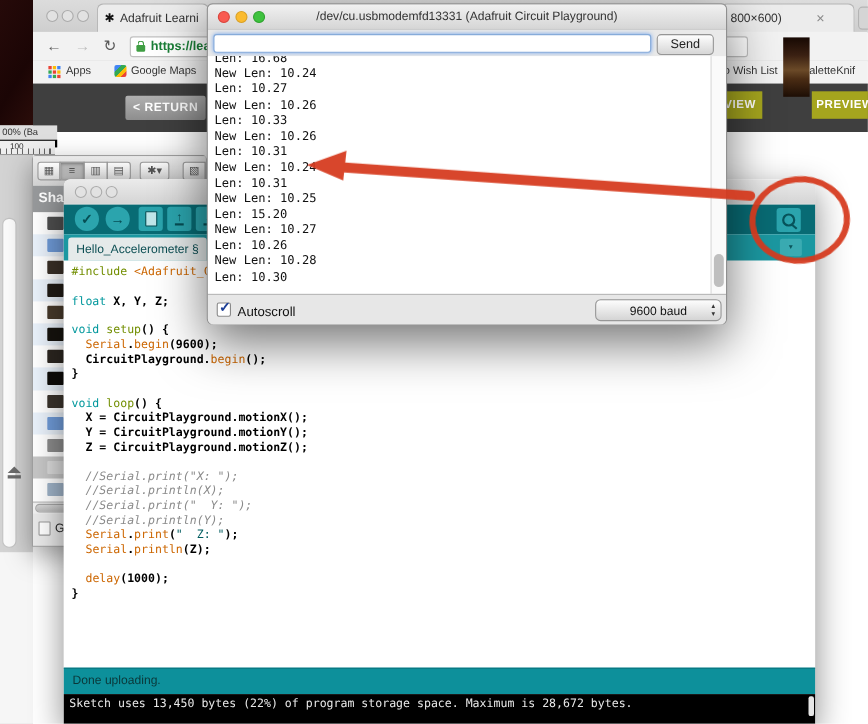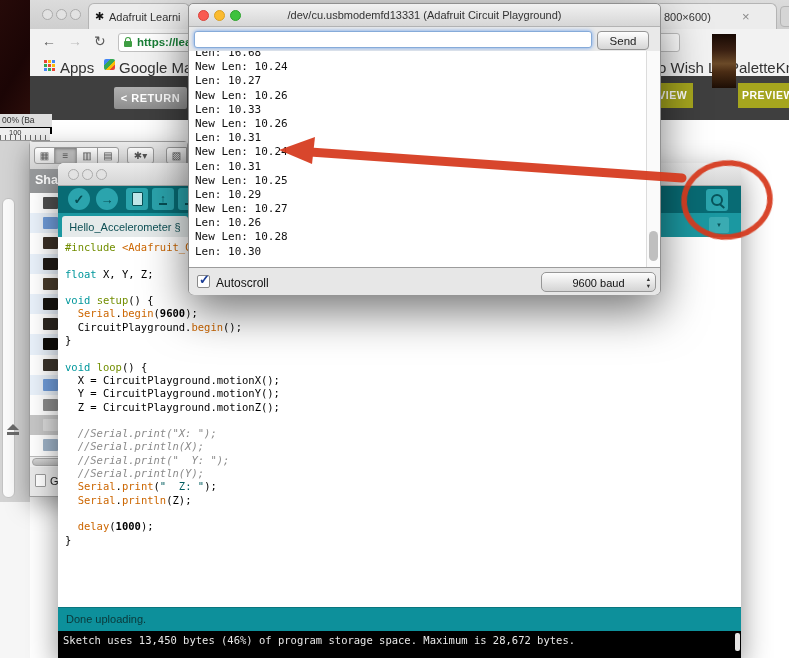--- a/index.html
+++ b/index.html
@@ -37,21 +37,21 @@
   #c-tab2 .cls{position:absolute;left:86px;top:5px;font-size:13px;color:#8a8a8a;}
   #c-newtab{left:750px;top:6px;width:26px;height:19px;background:#d5d5d5;border:1px solid #b4b4b4;border-radius:4px;}
   #c-toolbar{left:0;top:29px;width:759px;height:26px;background:#f2f2f2;border-bottom:1px solid #d2d2d2;}
   .navg{position:absolute;top:4px;font-size:14px;}
   #c-back{left:12px;color:#5a5a5a;} #c-fwd{left:38px;color:#bdbdbd;} #c-reload{left:64px;color:#5a5a5a;}
   #c-addr{left:88px;top:4px;width:560px;height:17px;background:#fff;border:1px solid #c0c0c0;border-radius:3px;}
   .lock-icon{position:absolute;left:5px;top:7px;width:8px;height:6px;background:#3f9e43;border-radius:1px;}
   .lock-icon::before{content:"";position:absolute;left:1px;top:-4px;width:4px;height:4px;border:1.5px solid #3f9e43;border-bottom:none;border-radius:3px 3px 0 0;}
   #c-url{position:absolute;left:18px;top:2px;font-size:11.5px;font-weight:bold;color:#1a7f37;white-space:nowrap;}
   #c-bookmarks{left:0;top:55px;width:759px;height:21px;background:#f2f2f2;border-bottom:1px solid #dadada;}
-  .bm-label{position:absolute;top:4px;font-size:15px;color:#333;white-space:nowrap;}
+  .bm-label{position:absolute;top:4px;font-size:10px;color:#333;white-space:nowrap;}
   .apps-icon{position:absolute;left:14px;top:5px;width:3px;height:3px;background:#ea4335;
     box-shadow:4px 0 0 #fbbc05,8px 0 0 #4285f4,0 4px 0 #34a853,4px 4px 0 #ea4335,8px 4px 0 #fbbc05,0 8px 0 #4285f4,4px 8px 0 #34a853,8px 8px 0 #ea4335;}
   .maps-icon{position:absolute;left:74px;top:4px;width:11px;height:11px;border-radius:2px;
     background:linear-gradient(135deg,#4285f4 30%,#34a853 30% 55%,#fbbc05 55% 75%,#ea4335 75%);}
   .doc-icon{position:absolute;width:9px;height:11px;background:#fff;border:1px solid #9a9a9a;border-radius:1px;}
   #c-darkbar{left:0;top:76px;width:759px;height:44px;background:#3f3f3f;}
   #c-return{left:84px;top:11px;width:73px;height:22px;background:linear-gradient(#b0b0b0,#8e8e8e);border-radius:2px;
             color:#fff;font-size:11px;font-weight:bold;text-align:center;line-height:22px;letter-spacing:.5px;}
   .olive-btn{position:absolute;top:7px;height:25px;background:#a5a51e;color:#fff;font-weight:bold;font-size:10.5px;
              text-align:center;line-height:25px;letter-spacing:.5px;}
@@ -98,21 +98,21 @@
   .mag-icon{position:relative;width:8px;height:8px;border:2px solid #07545b;border-radius:50%;}
   .mag-icon::after{content:"";position:absolute;right:-4px;bottom:-3px;width:6px;height:2px;background:#07545b;transform:rotate(40deg);}
   #i-tabbar{left:0;top:50px;width:683px;height:24px;background:#1b98a1;}
   #i-tab{position:absolute;left:4px;top:3px;width:126px;height:21px;background:#e5eaea;border-radius:3px 3px 0 0;
          font-size:11px;color:#0d4f54;text-align:center;line-height:22px;white-space:nowrap;}
   #i-tabmenu{position:absolute;left:651px;top:4px;width:20px;height:16px;background:#3aabb2;border-radius:2px;
              color:#0a555b;font-size:6px;text-align:center;line-height:16px;}
   #i-editor{left:0;top:74px;width:683px;height:370px;background:#fff;overflow:hidden;}
   #code-lines{position:absolute;left:7px;top:4px;font-family:"DejaVu Sans Mono",monospace;font-size:10.5px;}
   .code-line{height:13.3px;line-height:13.3px;white-space:pre;}
-  .tok-p{color:#000;} .tok-k{color:#00979c;margin-top:11px;} .tok-f{color:#728e00;}
+  .tok-p{color:#000;font-weight:bold;} .tok-k{color:#00979c;margin-top:11px;} .tok-f{color:#728e00;}
   .tok-o{color:#cc6600;} .tok-c{color:#8a8a8a;font-style:italic;} .tok-s{color:#005c5f;} .tok-n{color:#000;font-weight:bold;}
   #i-status{left:0;top:444px;width:683px;height:24px;background:#0d909b;border-top:1px solid #0a767f;box-sizing:border-box;}
   #i-statusmsg{position:absolute;left:8px;top:5px;font-size:11px;color:rgba(10,40,40,.85);text-align:center;}
   #i-console{left:0;top:468px;width:683px;height:27px;background:#000;overflow:hidden;}
   .console-line{font-family:"DejaVu Sans Mono",monospace;font-size:10.5px;line-height:12px;color:#e8e8e8;white-space:pre;padding-left:5px;}
   #i-console-pad{height:3px;}
   #i-cscroll{left:677px;top:470px;width:5px;height:18px;background:#e6e6e6;border-radius:2px;}
 
   
   #sm{left:188px;top:3px;width:473px;height:292px;background:#e9e9e9;border:1px solid #8f8f8f;border-radius:5px;
@@ -319,21 +319,21 @@
           <div class="code-line"><span class="tok-p">  </span><span class="tok-o">delay</span><span class="tok-p">(</span><span class="tok-n">1000</span><span class="tok-p">);</span></div>
           <div class="code-line"><span class="tok-p">}</span></div>
         </div>
     </div>
     <div class="abs" id="i-status">
       <span id="i-statusmsg">Done uploading.</span>
     </div>
     <div class="abs" id="i-console">
       <div id="i-console-pad"></div>
       <div id="console-lines">
-          <div class="console-line">Sketch uses 13,450 bytes (46%) of program storage space. Maximum is 28,672 bytes.</div>
+          <div class="console-line">Sketch uses 13,450 bytes (22%) of program storage space. Maximum is 28,672 bytes.</div>
         </div>
     </div>
     <div class="abs" id="i-cscroll"></div>
   </div>
 
   <div class="abs" id="sm">
     <div class="abs" id="sm-title">
       <span class="tl" id="sm-l1"></span>
       <span class="tl" id="sm-l2"></span>
       <span class="tl" id="sm-l3"></span>
@@ -346,21 +346,21 @@
           <div class="sm-line">Len: 16.68</div>
           <div class="sm-line">New Len: 10.24</div>
           <div class="sm-line">Len: 10.27</div>
           <div class="sm-line">New Len: 10.26</div>
           <div class="sm-line">Len: 10.33</div>
           <div class="sm-line">New Len: 10.26</div>
           <div class="sm-line">Len: 10.31</div>
           <div class="sm-line">New Len: 10.24</div>
           <div class="sm-line">Len: 10.31</div>
           <div class="sm-line">New Len: 10.25</div>
-          <div class="sm-line">Len: 10.29</div>
+          <div class="sm-line">Len: 15.20</div>
           <div class="sm-line">New Len: 10.27</div>
           <div class="sm-line">Len: 10.26</div>
           <div class="sm-line">New Len: 10.28</div>
           <div class="sm-line">Len: 10.30</div>
         </div>
     </div>
     <div class="abs" id="sm-vscroll">
       <div id="sm-vthumb"></div>
     </div>
     <div class="abs" id="sm-bottom">

